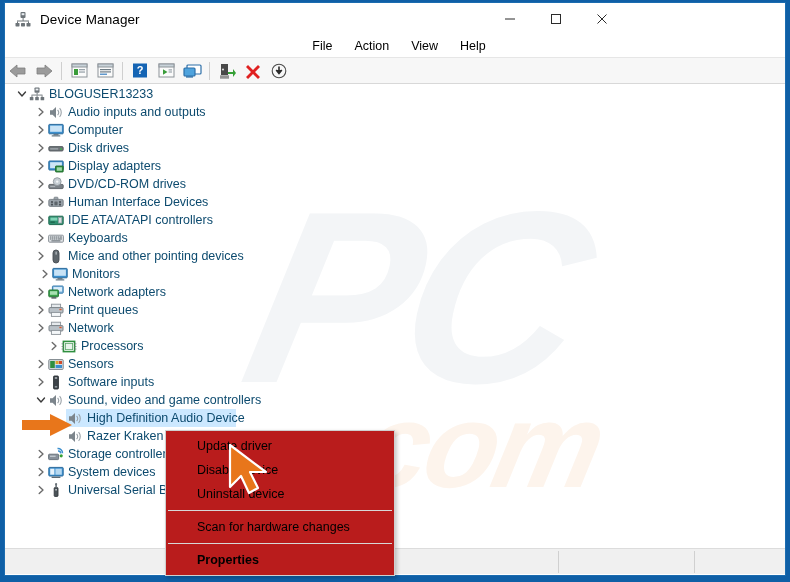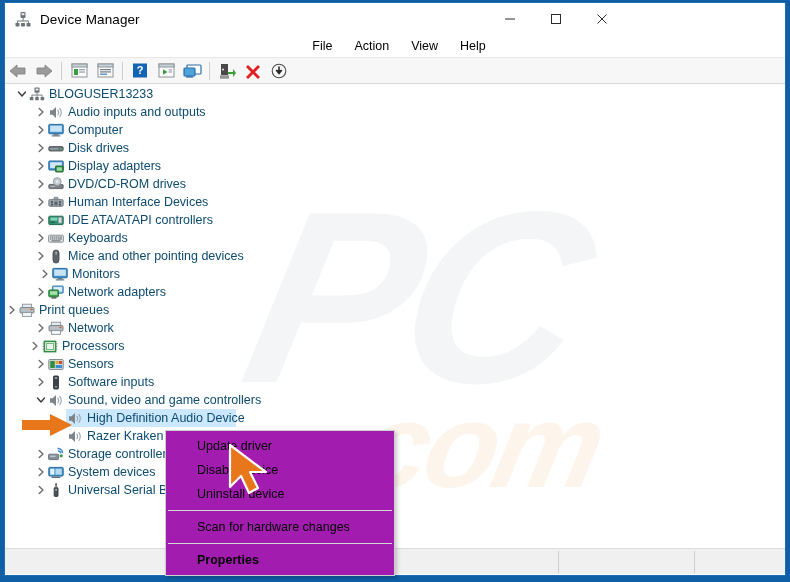--- a/index.html
+++ b/index.html
@@ -72,21 +72,21 @@
   
   .statusbar{
     position:absolute;left:5px;top:548px;width:780px;height:26px;
     background:#f0f0f0;border-top:1px solid #dcdcdc;box-sizing:border-box;
   }
   .st-sep{position:absolute;top:2px;width:1px;height:22px;background:#d0d0d0;}
 
   
   .ctxmenu{
     position:absolute;left:165px;top:430px;width:230px;
-    background:#a21caf;border:1px solid #cfcfcf;
+    background:#b91c1c;border:1px solid #cfcfcf;
     box-shadow:2px 2px 4px rgba(0,0,0,.22);
     padding:3px 0 3px 0;box-sizing:border-box;z-index:40;
   }
   .ctxitem{height:24px;line-height:24px;padding-left:31px;font-size:12.5px;color:#000;}
   .ctxitem.bold{font-weight:bold;}
   .ctxsep{height:1px;background:#d7d7d7;margin:4px 2px 4px 2px;}
 
   
   .arrow-marker{position:absolute;left:20px;top:412px;width:54px;height:26px;z-index:50;}
   .cursor-marker{position:absolute;left:224px;top:443px;width:58px;height:58px;z-index:60;}
@@ -445,21 +445,21 @@
                 <rect x="4.4" y="1" width="10.8" height="7.2" rx=".7" fill="#7fb7e0" stroke="#3d7fae" stroke-width="1"></rect>
                 <rect x="5.6" y="2.1" width="8.4" height="4.4" fill="#dbeefb"></rect>
                 <rect x="0.8" y="5" width="9.6" height="6.8" rx=".7" fill="#39a14a" stroke="#247634" stroke-width="1"></rect>
                 <rect x="2" y="6.2" width="7.2" height="3.6" fill="#a8e0b2"></rect>
                 <rect x="3.4" y="12.2" width="5" height="1.4" fill="#4b5358"></rect>
               </svg>
             </span>
             <span class="lbl">Network adapters</span>
           </div>
         </div>
-        <div class="row" style="">
+        <div class="row" style="padding-left: 29px;">
           <div class="c-content">
             <span class="chev">
               <svg width="10" height="10" viewBox="0 0 10 10">
                 <path d="M3.2 1.4 L7 5 L3.2 8.6" fill="none" stroke="#6a6a6a" stroke-width="1.35" stroke-linecap="round" stroke-linejoin="round"></path>
               </svg>
             </span>
             <span class="ico">
               <svg width="16" height="15" viewBox="0 0 16 15">
                 <rect x="3.4" y="1.2" width="9.2" height="3.6" fill="#e6eaed" stroke="#8b9298" stroke-width=".9"></rect>
                 <rect x="1" y="4.6" width="14" height="5.4" rx="1" fill="#b9c1c7" stroke="#7d858b" stroke-width="1"></rect>
@@ -481,21 +481,21 @@
               <svg width="16" height="15" viewBox="0 0 16 15">
                 <rect x="3.4" y="1.2" width="9.2" height="3.6" fill="#e6eaed" stroke="#8b9298" stroke-width=".9"></rect>
                 <rect x="1" y="4.6" width="14" height="5.4" rx="1" fill="#b9c1c7" stroke="#7d858b" stroke-width="1"></rect>
                 <rect x="3.4" y="9.4" width="9.2" height="4" fill="#f4f7f9" stroke="#8b9298" stroke-width=".9"></rect>
                 <rect x="11.4" y="5.8" width="2.2" height="1.4" fill="#e05a2b"></rect>
               </svg>
             </span>
             <span class="lbl">Network</span>
           </div>
         </div>
-        <div class="row" style="padding-left: 23px;">
+        <div class="row" style="padding-left: 42px;">
           <div class="c-content">
             <span class="chev">
               <svg width="10" height="10" viewBox="0 0 10 10">
                 <path d="M3.2 1.4 L7 5 L3.2 8.6" fill="none" stroke="#6a6a6a" stroke-width="1.35" stroke-linecap="round" stroke-linejoin="round"></path>
               </svg>
             </span>
             <span class="ico">
               <svg width="16" height="15" viewBox="0 0 16 15">
                 <rect x="2.4" y="2.4" width="11.2" height="10.2" fill="#ffffff" stroke="#2f8f3f" stroke-width="1.6"></rect>
                 <rect x="4.4" y="4.4" width="7.2" height="6.2" fill="#e9f3ec" stroke="#5ca86b" stroke-width=".8"></rect>

